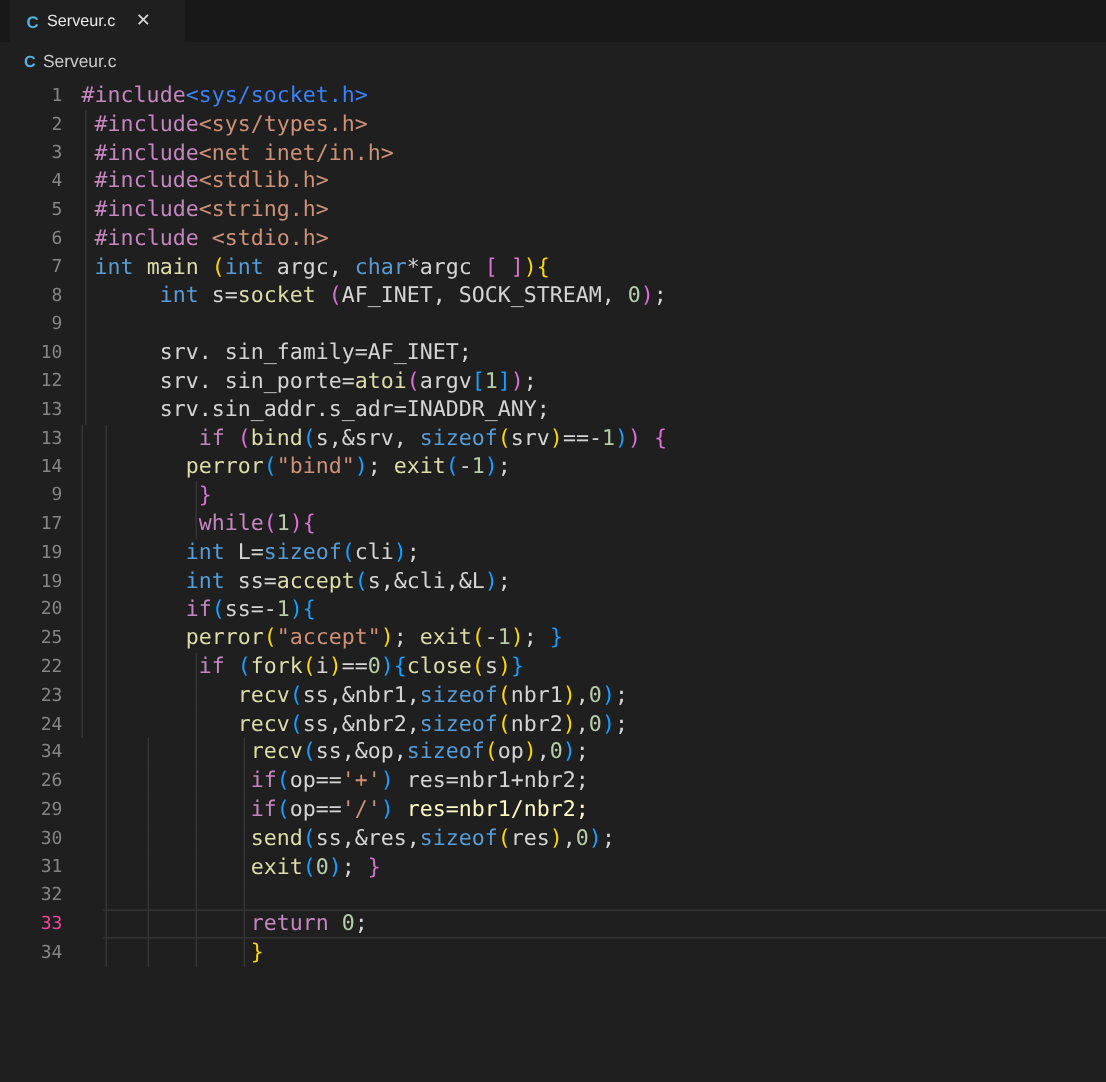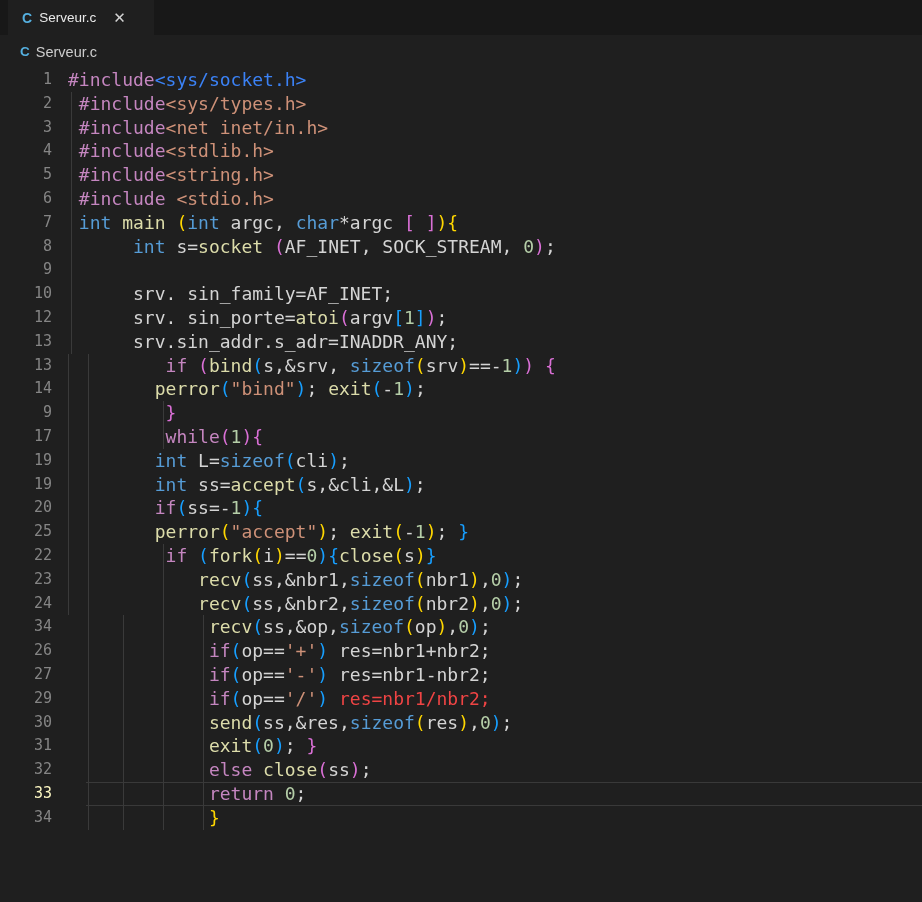--- a/index.html
+++ b/index.html
@@ -20,21 +20,21 @@
   .crumb{color:#a9a9a9;cursor:pointer;}
   .crumb-sep{color:#6a6a6a;margin:0 7px;font-size:13px;}
   .crumb-lang{color:#55b0e0;font-weight:bold;margin-right:6px;font-size:13.5px;}
   .crumb-file{color:#cccccc;cursor:pointer;}
 
   
   .editor{position:relative;font-family:"DejaVu Sans Mono","Liberation Mono",monospace;}
   .row{display:flex;height:23.8px;line-height:23.8px;position:relative;}
   .gutter{width:52px;flex:none;text-align:right;color:#858585;font-size:15px;
           font-family:"DejaVu Sans Mono",monospace;user-select:none;}
-  .row.active .gutter{color:#fef9c3;}
+  .row.active .gutter{color:#ec4899;}
   .codeline{padding-left:16px;white-space:pre;font-size:18px;color:#d4d4d4;}
   .guide{position:absolute;top:0;bottom:0;width:1px;background:#3a3a3a;}
   .linehl{position:absolute;left:86px;right:0;top:0;bottom:0;
           border-top:1px solid #393939;border-bottom:1px solid #393939;pointer-events:none;}
 </style>
 </head>
 <body>
 
 <div class="tabbar chrome">
   <div class="tab">
@@ -194,30 +194,22 @@
         <div class="guide" style="left: 163px;"></div>
         <div class="guide" style="left: 203px;"></div>
         <div class="gutter">26</div>
         <div class="codeline">             <span style="color: rgb(197, 134, 192);">if</span><span style="color: rgb(23, 159, 255);">(</span><span style="color: rgb(212, 212, 212);">op==</span><span style="color: rgb(206, 145, 120);">'+'</span><span style="color: rgb(23, 159, 255);">)</span><span style="color: rgb(212, 212, 212);"> res=nbr1+nbr2;</span></div>
       </div>
       <div class="row">
         <div class="guide" style="left: 88px;"></div>
         <div class="guide" style="left: 123px;"></div>
         <div class="guide" style="left: 163px;"></div>
         <div class="guide" style="left: 203px;"></div>
-        <div class="gutter">27</div>
-        <div class="codeline">             <span style="color: rgb(197, 134, 192);">if</span><span style="color: rgb(23, 159, 255);">(</span><span style="color: rgb(212, 212, 212);">op==</span><span style="color: rgb(206, 145, 120);">'-'</span><span style="color: rgb(23, 159, 255);">)</span><span style="color: rgb(212, 212, 212);"> res=nbr1-nbr2;</span></div>
-      </div>
-      <div class="row">
-        <div class="guide" style="left: 88px;"></div>
-        <div class="guide" style="left: 123px;"></div>
-        <div class="guide" style="left: 163px;"></div>
-        <div class="guide" style="left: 203px;"></div>
         <div class="gutter">29</div>
-        <div class="codeline">             <span style="color: rgb(197, 134, 192);">if</span><span style="color: rgb(23, 159, 255);">(</span><span style="color: rgb(212, 212, 212);">op==</span><span style="color: rgb(206, 145, 120);">'/'</span><span style="color: rgb(23, 159, 255);">)</span><span style="color: #ef4444;"> res=nbr1/nbr2;</span></div>
+        <div class="codeline">             <span style="color: rgb(197, 134, 192);">if</span><span style="color: rgb(23, 159, 255);">(</span><span style="color: rgb(212, 212, 212);">op==</span><span style="color: rgb(206, 145, 120);">'/'</span><span style="color: rgb(23, 159, 255);">)</span><span style="color: #fef9c3;"> res=nbr1/nbr2;</span></div>
       </div>
       <div class="row">
         <div class="guide" style="left: 88px;"></div>
         <div class="guide" style="left: 123px;"></div>
         <div class="guide" style="left: 163px;"></div>
         <div class="guide" style="left: 203px;"></div>
         <div class="gutter">30</div>
         <div class="codeline">             <span style="color: rgb(220, 220, 170);">send</span><span style="color: rgb(23, 159, 255);">(</span><span style="color: rgb(212, 212, 212);">ss,&amp;res,</span><span style="color: rgb(86, 156, 214);">sizeof</span><span style="color: rgb(255, 215, 0);">(</span><span style="color: rgb(212, 212, 212);">res</span><span style="color: rgb(255, 215, 0);">)</span><span style="color: rgb(212, 212, 212);">,</span><span style="color: rgb(181, 206, 168);">0</span><span style="color: rgb(23, 159, 255);">)</span><span style="color: rgb(212, 212, 212);">;</span></div>
       </div>
       <div class="row">
@@ -227,21 +219,20 @@
         <div class="guide" style="left: 203px;"></div>
         <div class="gutter">31</div>
         <div class="codeline">             <span style="color: rgb(220, 220, 170);">exit</span><span style="color: rgb(23, 159, 255);">(</span><span style="color: rgb(181, 206, 168);">0</span><span style="color: rgb(23, 159, 255);">)</span><span style="color: rgb(212, 212, 212);">; </span><span style="color: rgb(218, 112, 214);">}</span></div>
       </div>
       <div class="row">
         <div class="guide" style="left: 88px;"></div>
         <div class="guide" style="left: 123px;"></div>
         <div class="guide" style="left: 163px;"></div>
         <div class="guide" style="left: 203px;"></div>
         <div class="gutter">32</div>
-        <div class="codeline">             <span style="color: rgb(197, 134, 192);">else</span><span style="color: rgb(212, 212, 212);"> </span><span style="color: rgb(220, 220, 170);">close</span><span style="color: rgb(218, 112, 214);">(</span><span style="color: rgb(212, 212, 212);">ss</span><span style="color: rgb(218, 112, 214);">)</span><span style="color: rgb(212, 212, 212);">;</span></div>
       </div>
       <div class="row active">
         <div class="guide" style="left: 88px;"></div>
         <div class="guide" style="left: 123px;"></div>
         <div class="guide" style="left: 163px;"></div>
         <div class="guide" style="left: 203px;"></div>
         <div class="linehl"></div>
         <div class="gutter">33</div>
         <div class="codeline">             <span style="color: rgb(197, 134, 192);">return</span><span style="color: rgb(212, 212, 212);"> </span><span style="color: rgb(181, 206, 168);">0</span><span style="color: rgb(212, 212, 212);">;</span></div>
       </div>

